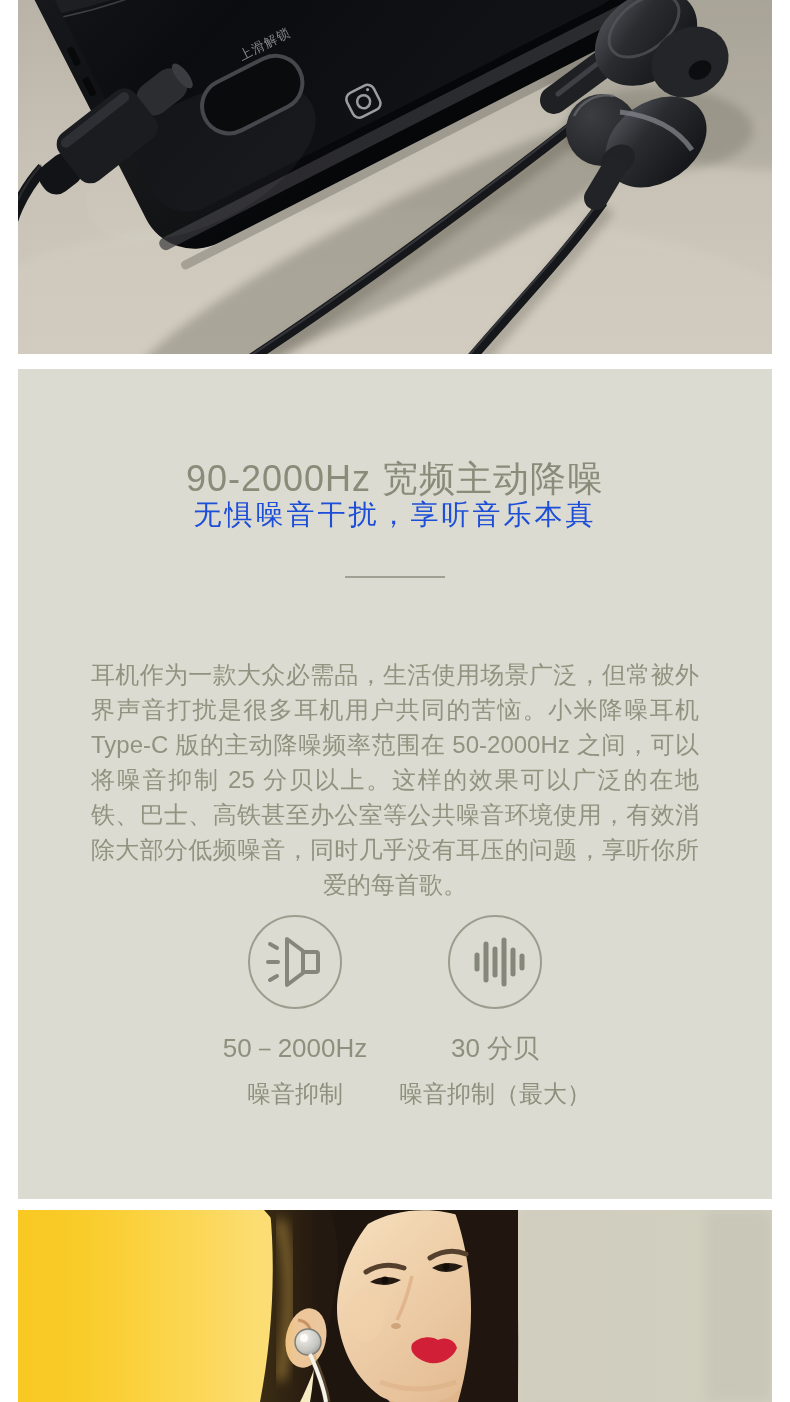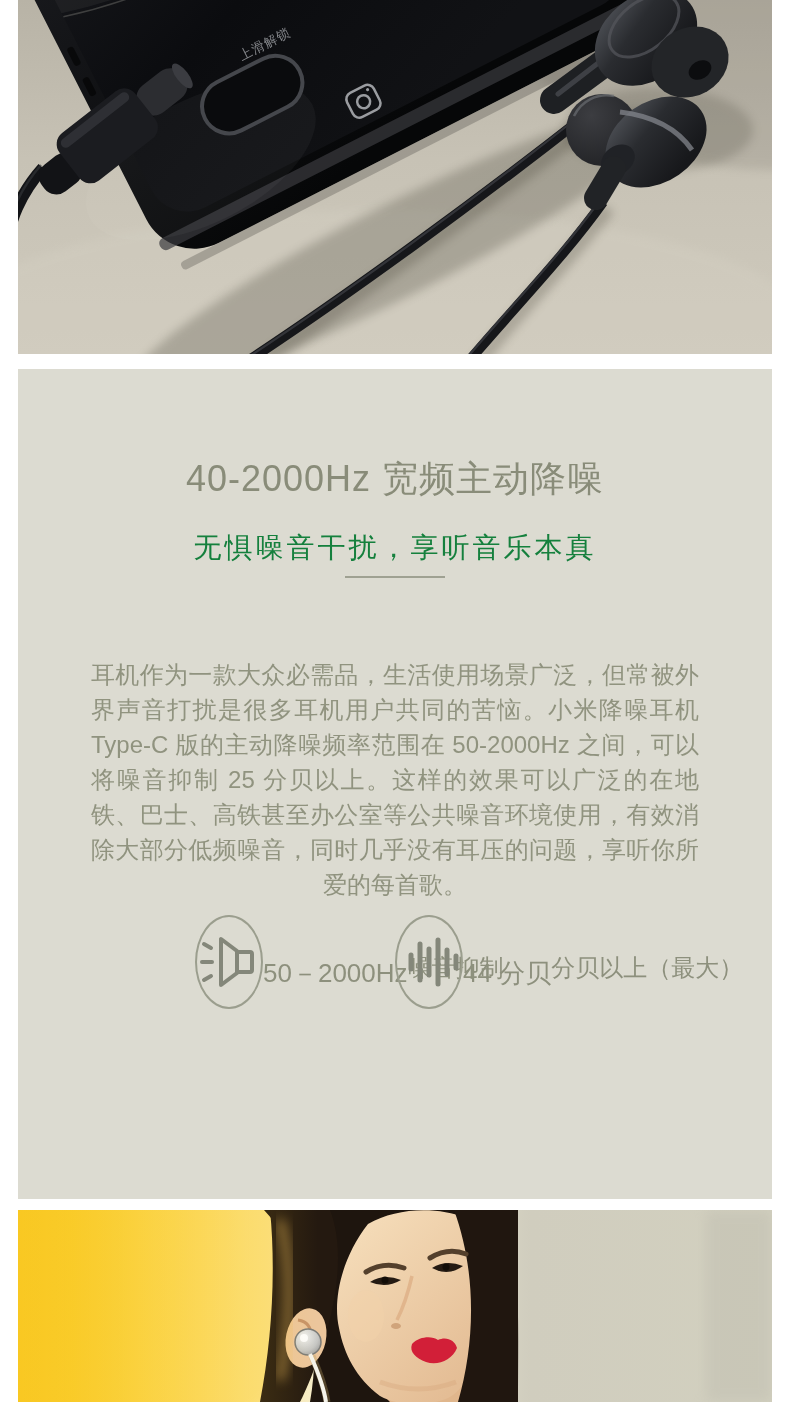--- a/index.html
+++ b/index.html
@@ -8,29 +8,29 @@
 
   .section { position:absolute; left:18px; width:754px; overflow:hidden; }
   .hero { top:0; height:354px; background:#c6c1b4; }
   .noise { top:369px; height:830px; background:#dcdbd1; }
   .lifestyle { top:1210px; height:192px; background:#d2d0bf; }
   .hero svg, .lifestyle svg { display:block; }
 
   
   .noise-title { position:absolute; top:86px; left:0; width:100%; text-align:center;
     font-size:36px; font-weight:400; color:#898c79; letter-spacing:1px; }
-  .noise-subtitle { position:absolute; top:160px; left:0; width:100%; text-align:center;
-    font-size:28px; font-weight:400; color:#15803d; letter-spacing:3px; }
+  .noise-subtitle { position:absolute; top:127px; left:0; width:100%; text-align:center;
+    font-size:28px; font-weight:400; color:#1d4ed8; letter-spacing:3px; }
   .noise-divider { position:absolute; top:207px; left:50%; margin-left:-50px; width:100px; height:2px;
     background:#9fa192; }
   .noise-paragraph { position:absolute; top:241px; left:73px; width:608px;
     font-size:24px; line-height:35px; color:#90937f; text-align:justify; text-align-last:center;margin-top:47px; }
 
   .features { position:absolute; top:546px; left:0; width:100%; display:flex; justify-content:center; }
-  .feature { width:200px; display:flex; flex-direction:row; align-items:center; }
+  .feature { width:200px; display:flex; flex-direction:column; align-items:center; }
   .feature-circle { width:94px; height:94px; border:2px solid #9b9e8e; border-radius:50%;
     display:flex; align-items:center; justify-content:center; }
   .feature-value { margin-top:22px; font-size:26px; color:#8d907d; white-space:nowrap; }
   .feature-label { margin-top:12px; font-size:24px; color:#8d907d; white-space:nowrap; }
 </style>
 </head>
 <body>
 
 <div class="page">
 
@@ -123,21 +123,21 @@
         <path d="M556,116 A36 36 0 0 1 596,96" stroke="#6a6c71" stroke-width="2.5" fill="none" opacity="0.7"></path>
         <ellipse cx="638" cy="142" rx="55" ry="40" transform="rotate(-35 638 142)" fill="url(#budGrad)"></ellipse>
         <path d="M602,112 Q652,118 674,150" stroke="#83868c" stroke-width="5" fill="none" opacity="0.75"></path>
         <ellipse cx="600" cy="160" rx="18" ry="14" transform="rotate(-35 600 160)" fill="#202226"></ellipse>
         <path d="M596,168 L578,198" stroke="#212326" stroke-width="24" stroke-linecap="round"></path>
       </g>
     </svg>
   </div>
 
   <div class="section noise">
-    <div class="noise-title">40-2000Hz 宽频主动降噪</div>
+    <div class="noise-title">90-2000Hz 宽频主动降噪</div>
     <div class="noise-subtitle">无惧噪音干扰，享听音乐本真</div>
     <div class="noise-divider"></div>
     <p class="noise-paragraph">耳机作为一款大众必需品，生活使用场景广泛，但常被外界声音打扰是很多耳机用户共同的苦恼。小米降噪耳机 Type-C 版的主动降噪频率范围在 50-2000Hz 之间，可以将噪音抑制 25 分贝以上。这样的效果可以广泛的在地铁、巴士、高铁甚至办公室等公共噪音环境使用，有效消除大部分低频噪音，同时几乎没有耳压的问题，享听你所爱的每首歌。</p>
 
     <div class="features">
       <div class="feature">
         <div class="feature-circle">
           <svg width="64" height="64" viewBox="0 0 64 64">
             <g fill="none" stroke="#84877a" stroke-width="4" stroke-linejoin="round" stroke-linecap="round">
               <path d="M24,9 L24,55 L40,43 L40,21 Z"></path>
@@ -158,22 +158,22 @@
             <g stroke="#84877a" stroke-width="5" stroke-linecap="round">
               <line x1="14" y1="25" x2="14" y2="39"></line>
               <line x1="23" y1="14" x2="23" y2="50"></line>
               <line x1="32" y1="19" x2="32" y2="45"></line>
               <line x1="41" y1="10" x2="41" y2="54"></line>
               <line x1="50" y1="20" x2="50" y2="44"></line>
               <line x1="59" y1="26" x2="59" y2="38"></line>
             </g>
           </svg>
         </div>
-        <div class="feature-value">44 分贝</div>
-        <div class="feature-label">分贝以上（最大）</div>
+        <div class="feature-value">30 分贝</div>
+        <div class="feature-label">噪音抑制（最大）</div>
       </div>
     </div>
   </div>
 
   <div class="section lifestyle">
     <svg width="754" height="192" viewBox="0 0 754 192">
       <defs>
         <linearGradient id="bg2" x1="0" y1="0" x2="1" y2="0">
           <stop offset="0" stop-color="#edb501"></stop>
           <stop offset="0.07" stop-color="#f1c318"></stop>

